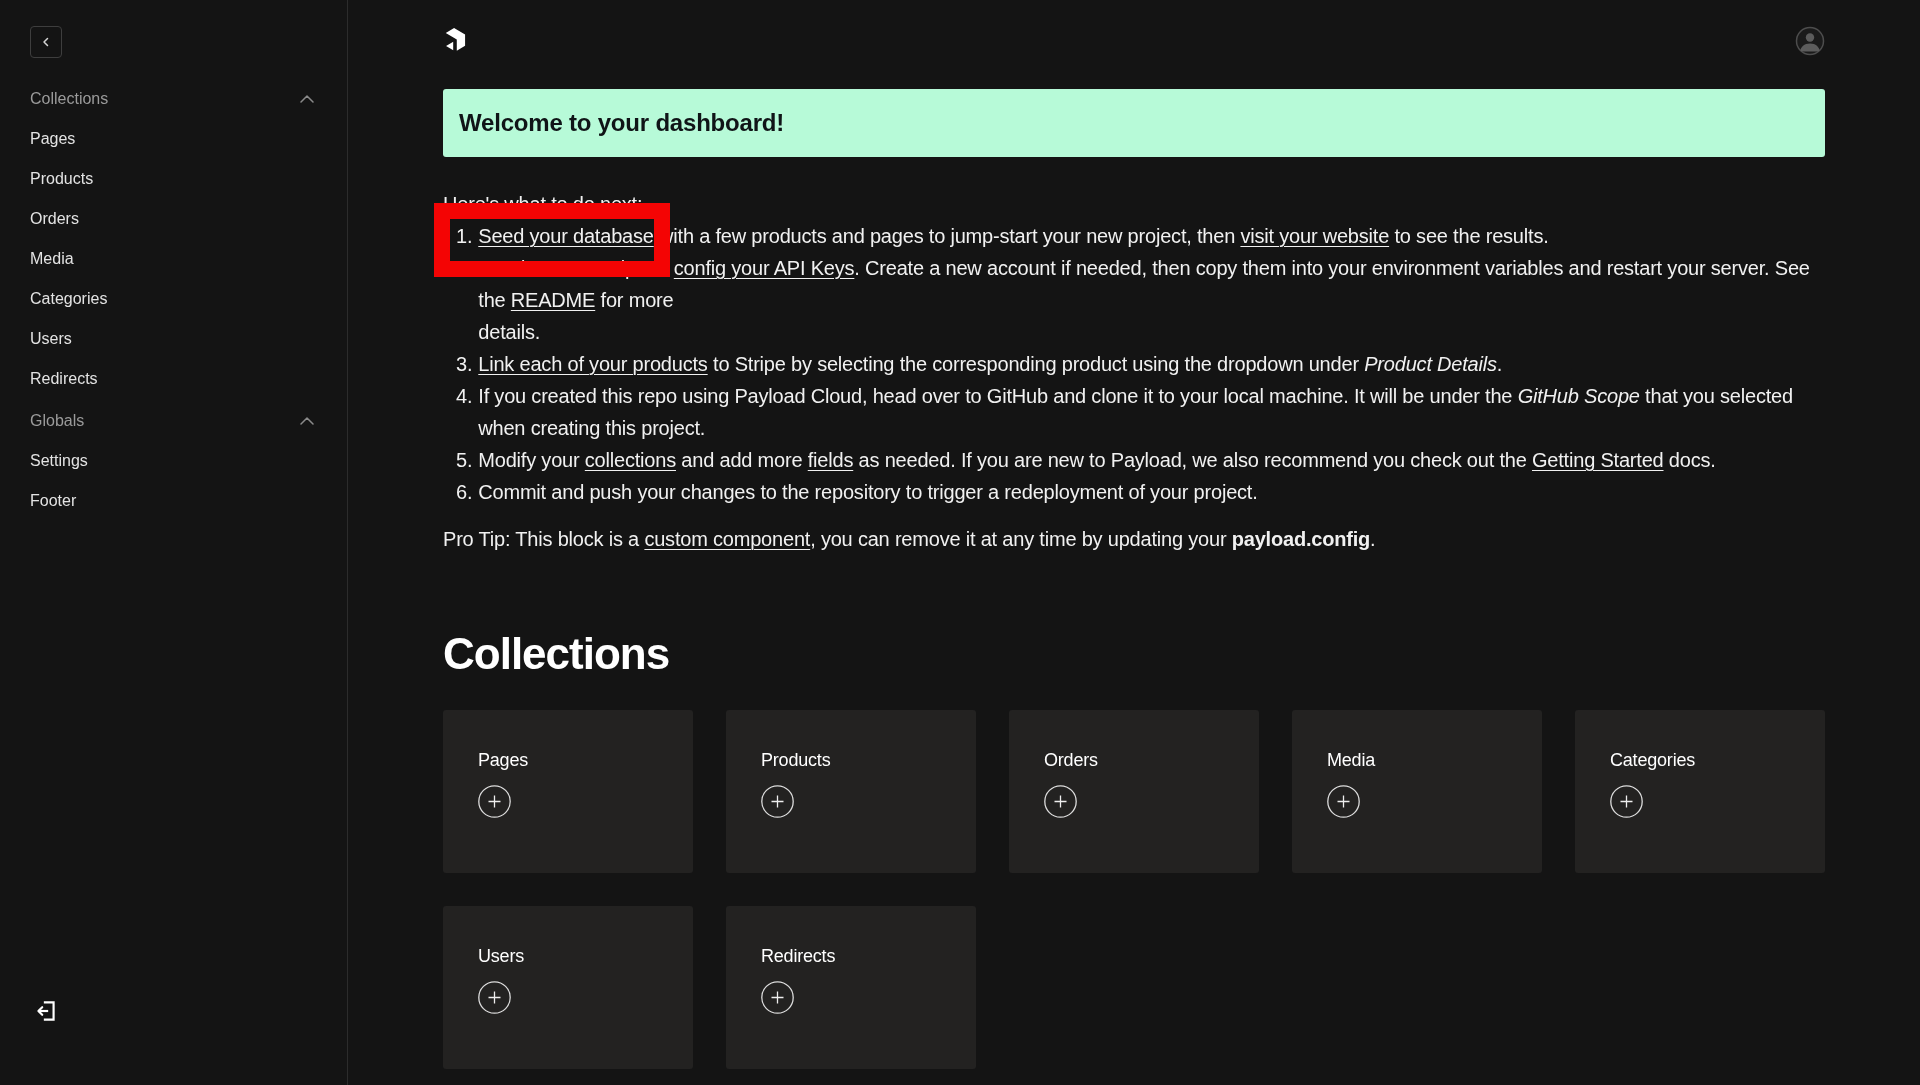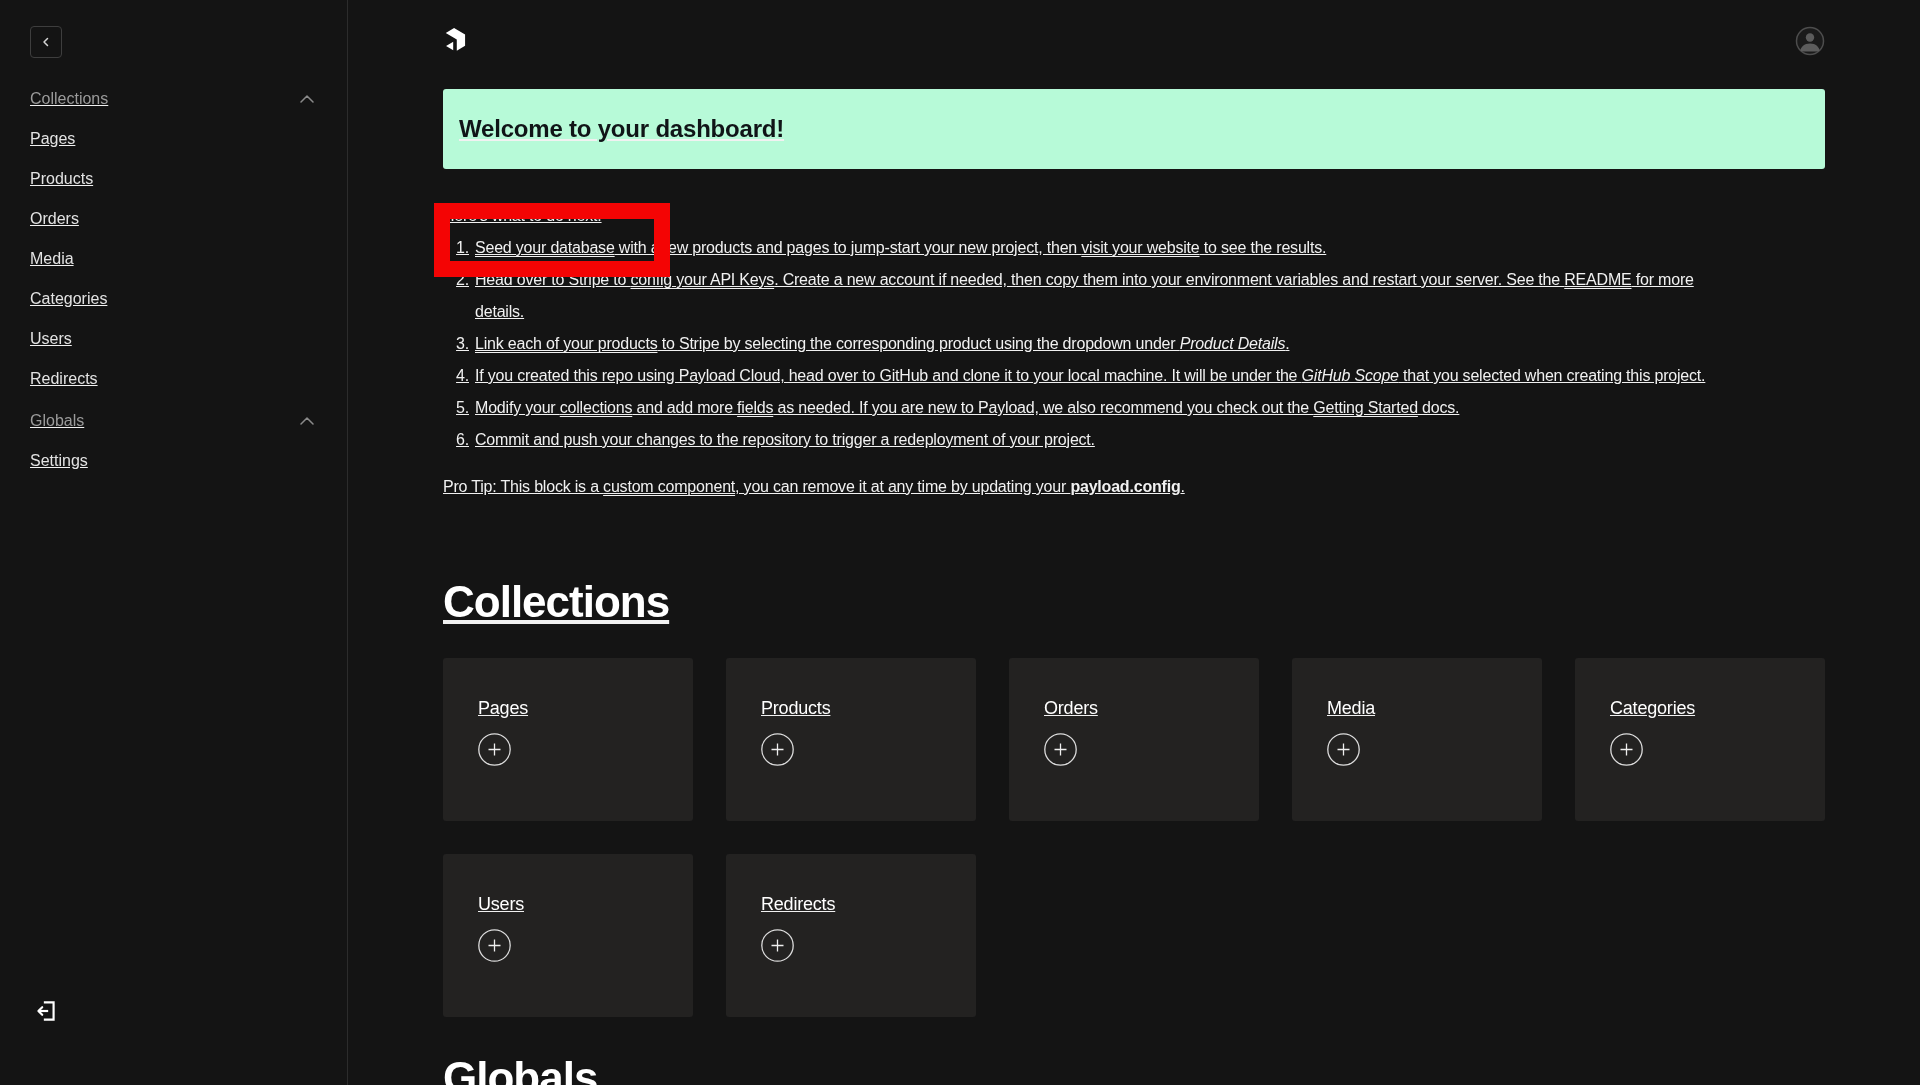--- a/index.html
+++ b/index.html
@@ -4,21 +4,21 @@
 <style>
   * { box-sizing: border-box; }
   html, body {
     margin: 0; padding: 0;
     width: 1920px; height: 1085px;
     overflow: hidden;
     background: #141414;
     color: #f1f1f1;
     font-family: "Liberation Sans", sans-serif;
   }
-  .app { display: flex; width: 100%; height: 100%; position: relative; text-decoration: underline; }
+  .app { display: flex; width: 100%; height: 100%; position: relative; }
 
   
   .sidebar {
     width: 348px; min-width: 348px; height: 100%;
     border-right: 1px solid #2c2c2c;
     padding: 26px 33px 0 30px;
     position: relative;
   }
   .collapse-btn {
     width: 32px; height: 32px;
@@ -54,33 +54,33 @@
   
   .main { flex: 1; padding: 0 95px; position: relative; }
   .topbar {
     padding-top: 26px; height: 56px;
     display: flex; align-items: flex-start; justify-content: space-between;
   }
   .account-btn { background: none; border: none; padding: 0; cursor: pointer; width: 30px; height: 30px; }
 
   .banner {
     margin-top: 33px;
-    height: 80px;
+    height: 68px;
     background: #b7fad8;
     border-radius: 3px;
     display: flex; align-items: center;
     padding: 0 16px;
   }
   .banner-text {
     color: #101417; font-size: 24px; font-weight: bold; letter-spacing: -0.2px;
   }
 
   .instructions {
     margin-top: 31px;
-    font-size: 16px; line-height: 32px; letter-spacing: -0.2px;
+    font-size: 20px; line-height: 32px; letter-spacing: -0.2px;
     color: #f1f1f1;
   }
   .instructions p { margin: 0; }
   .ilist { padding-left: 13px; }
   .list-item { display: flex; }
   .list-num { flex: 0 0 13px; text-align: right; margin-right: 6px; }
   .ilink { color: inherit; text-decoration: underline; text-underline-offset: 3px; text-decoration-thickness: 1px; }
   .pro-tip { margin-top: 15px !important; }
   .pro-tip strong { font-weight: bold; }
 
@@ -157,20 +157,21 @@
         <div class="nav-section">
           <div class="nav-section-header">
             <span>Globals</span>
             <span style="display: flex;">
               <svg width="14" height="8" viewBox="0 0 14 8" fill="none" stroke="#8a8a8a" stroke-width="1.5" stroke-linecap="round" stroke-linejoin="round">
                 <path d="M1 7 L7 1 L13 7"></path>
               </svg>
             </span>
           </div>
           <a class="nav-item" href="#">Settings</a>
+          <a class="nav-item" href="#">Footer</a>
         </div>
       </nav>
     <button class="logout-btn">
       <span style="display:flex;">
         <svg width="26" height="26" viewBox="0 0 24 24" fill="none" stroke="#ffffff" stroke-width="2">
             <path d="M10 4 H19 V20 H10"></path>
             <path d="M14 12 H5"></path>
             <path d="M8.5 8.5 L5 12 L8.5 15.5" stroke-linecap="round" stroke-linejoin="round"></path>
           </svg>
       </span>

